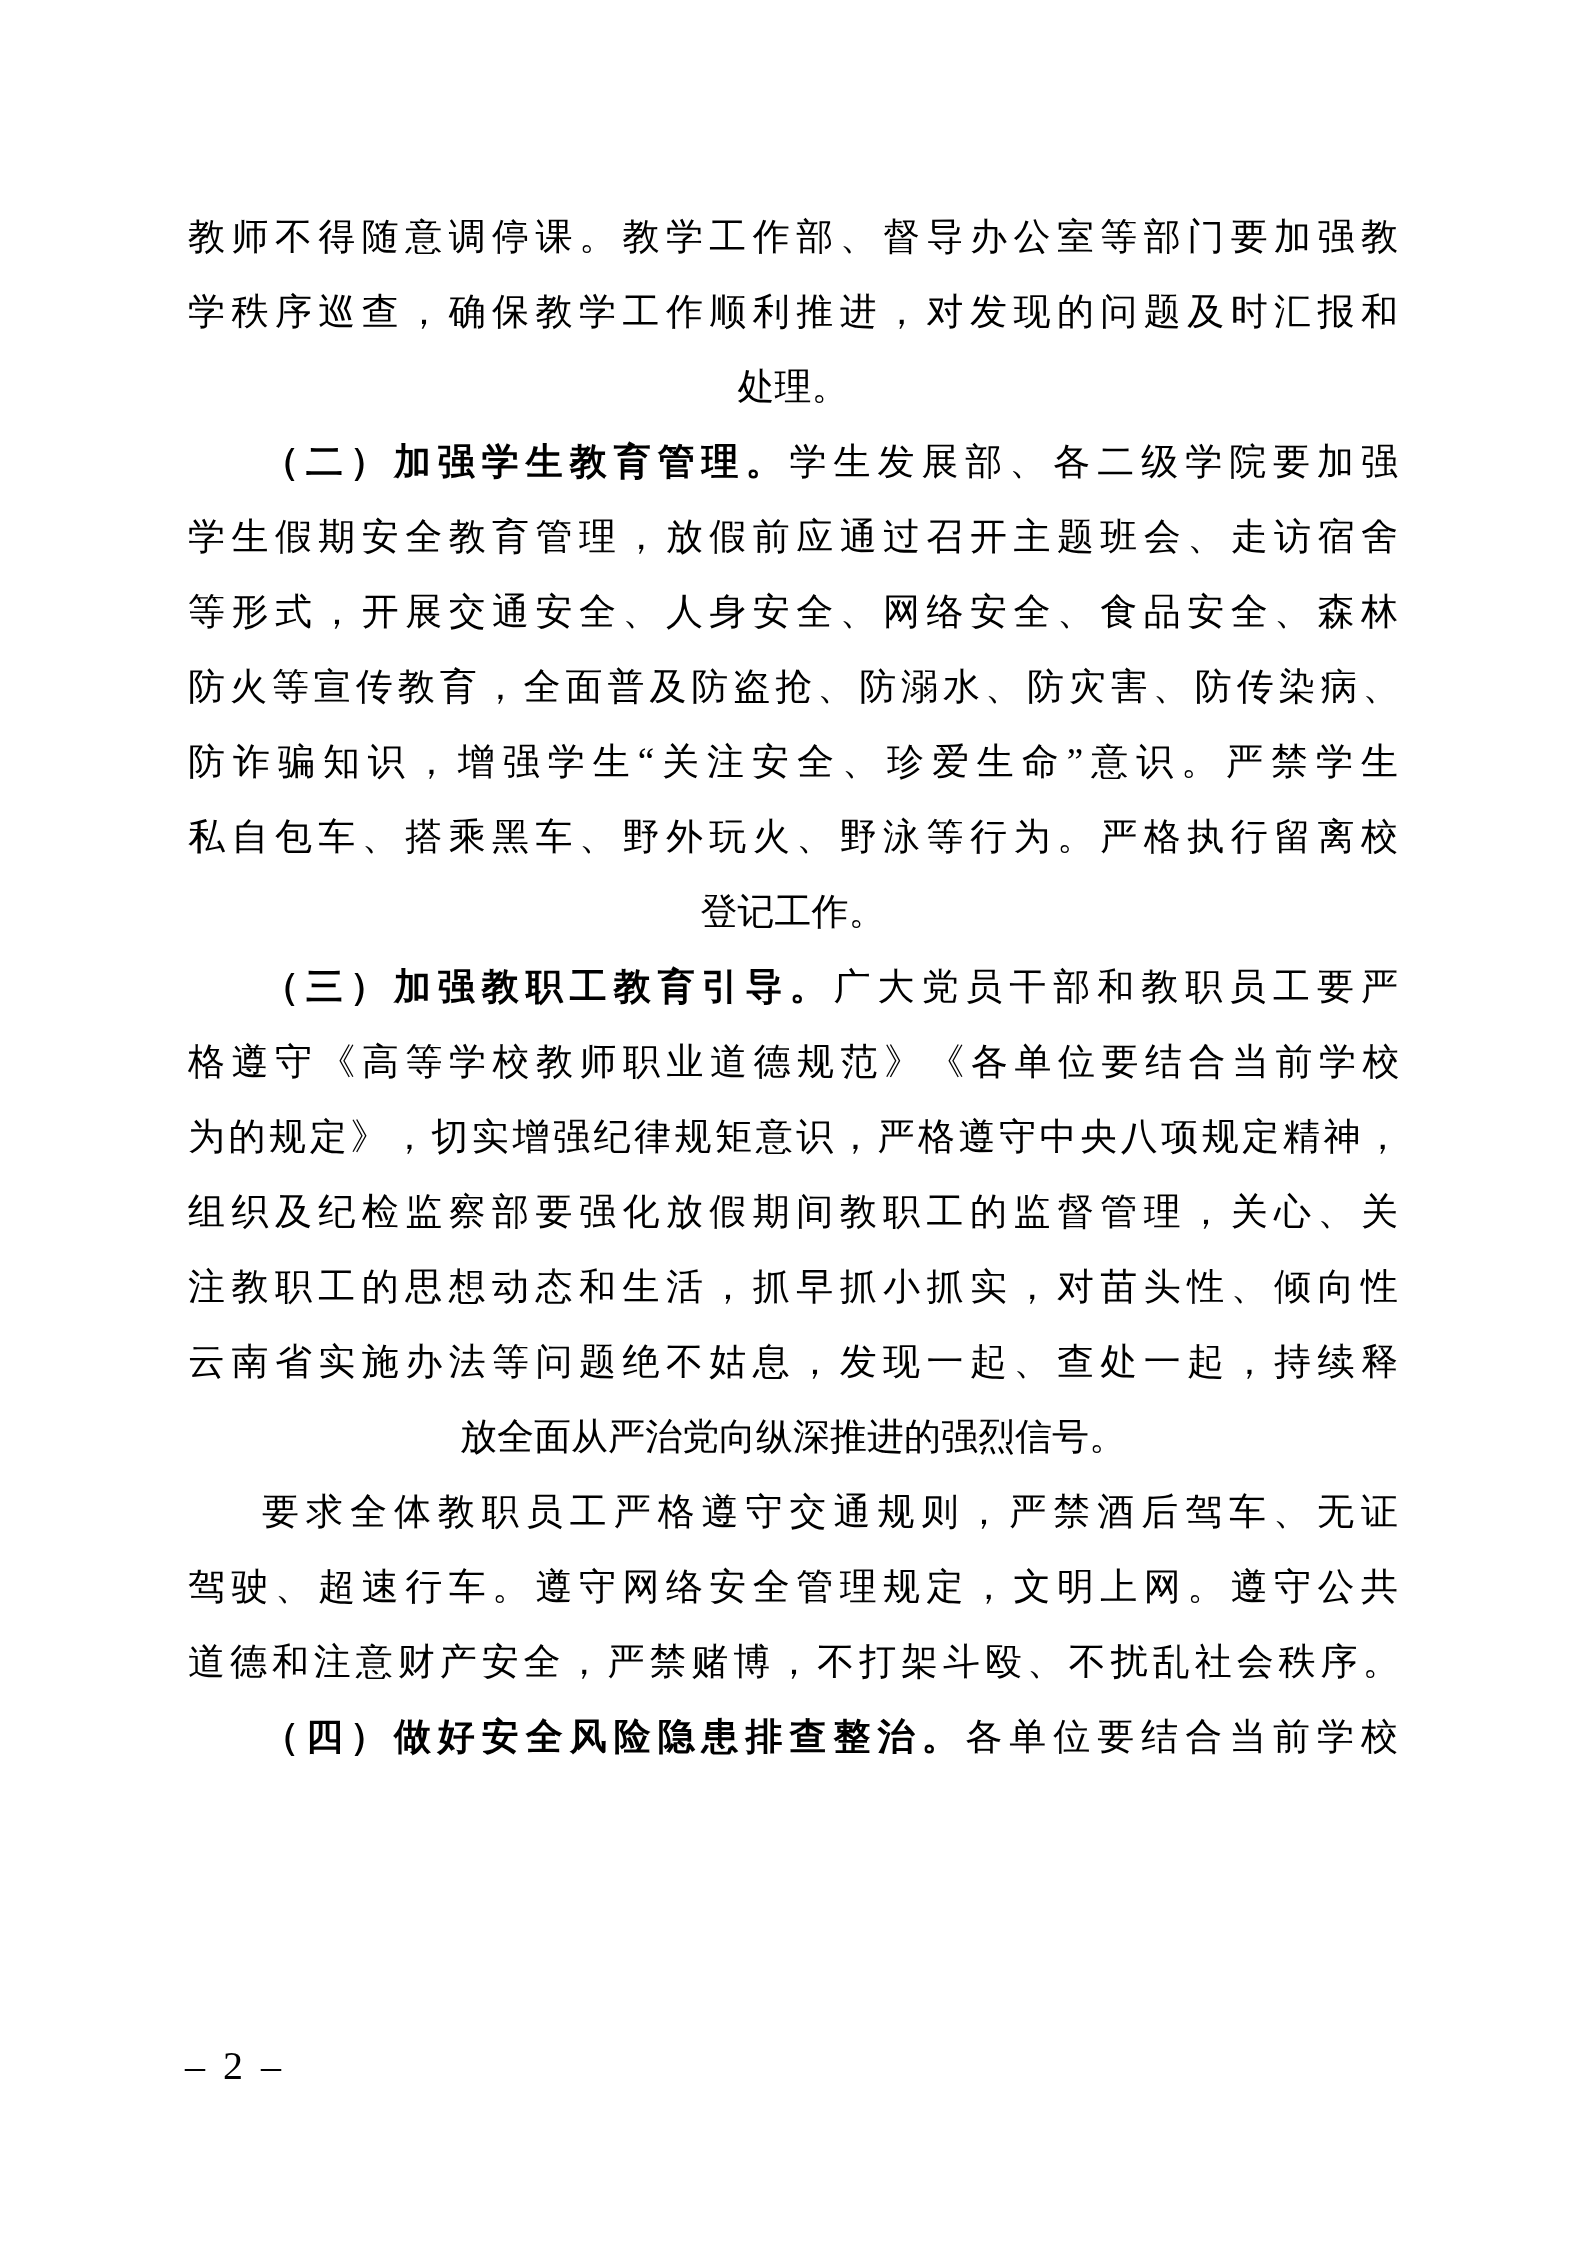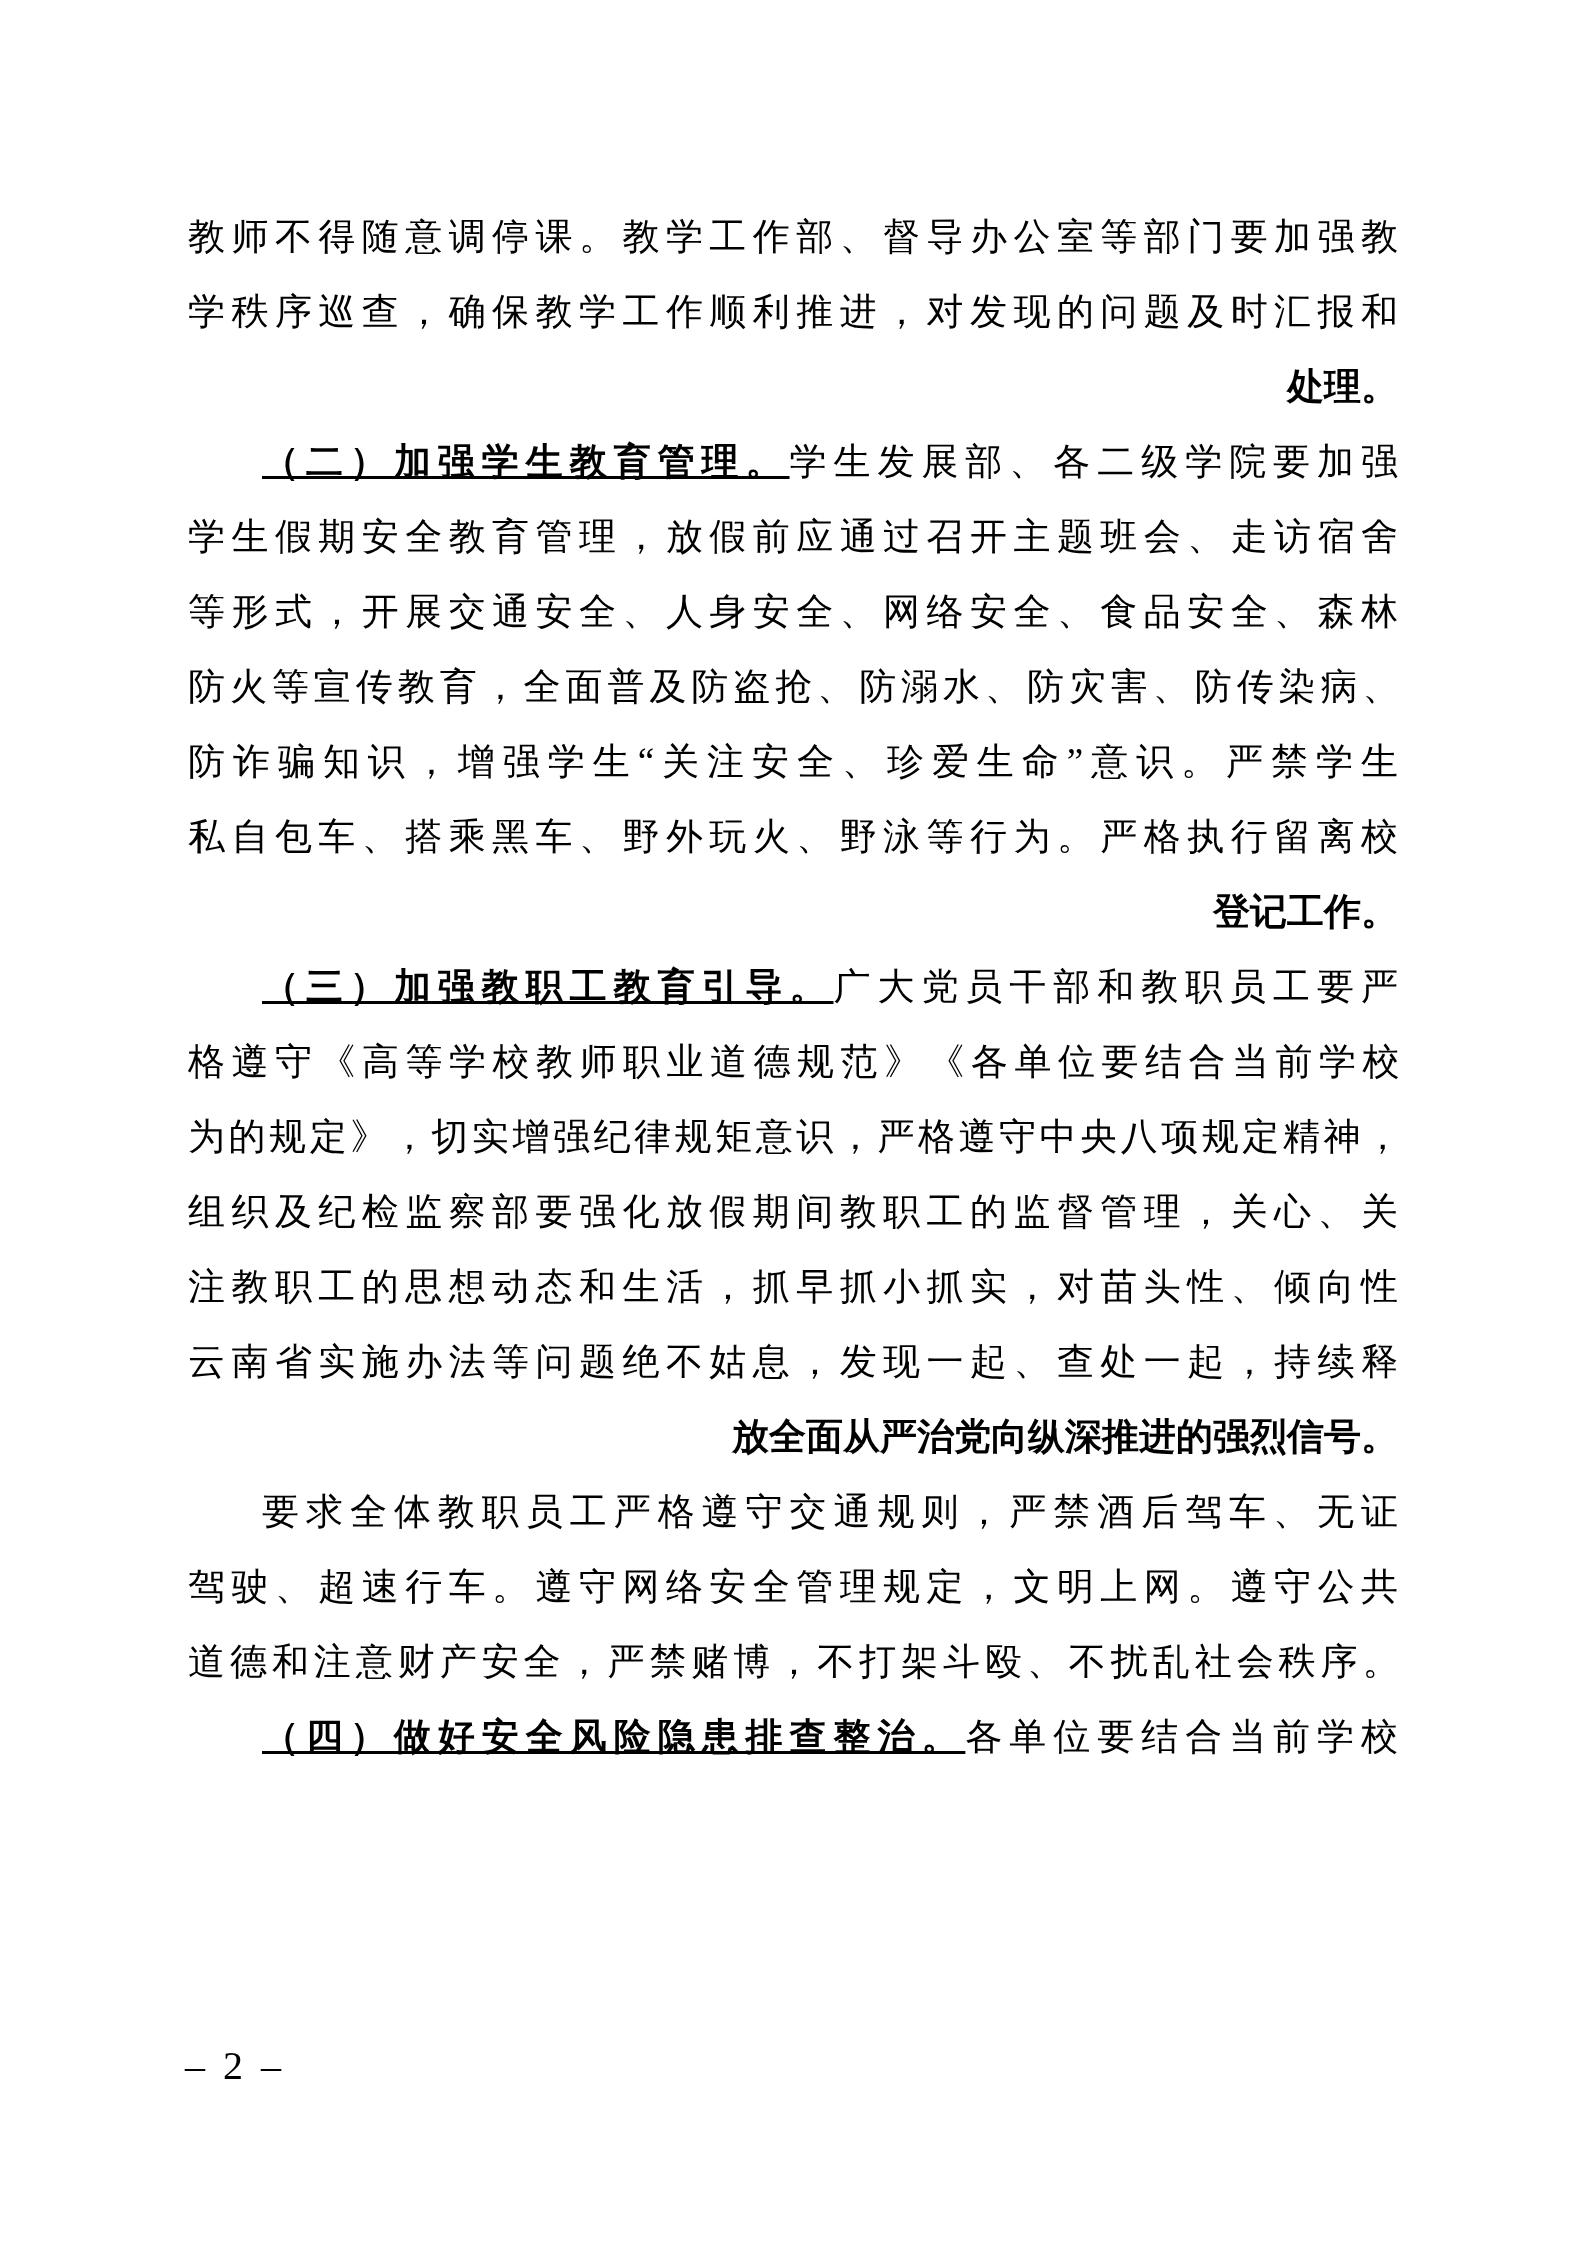--- a/index.html
+++ b/index.html
@@ -24,30 +24,29 @@
   .line {
     font-size: 37px;
     line-height: 75px;
     height: 75px;
     color: #000;
     text-align: justify;
     text-align-last: justify;
     overflow: hidden;
   }
   .line.left {
-    text-align: right;
+    text-align: center;
     text-align-last: auto;
-    font-weight: bold;
   }
   .line.indent {
     text-indent: 2em;
   }
   .line.sq1 { letter-spacing: -1.5px; }
   .line.sq2 { letter-spacing: -3px; }
-  .bold { font-weight: 700; text-decoration: underline; }
+  .bold { font-weight: 700; }
   .page-footer {
     position: absolute;
     left: 185px;
     top: 2042px;
     font-size: 40px;
     letter-spacing: 4px;
     color: #000;
   }
 </style>
 </head>

